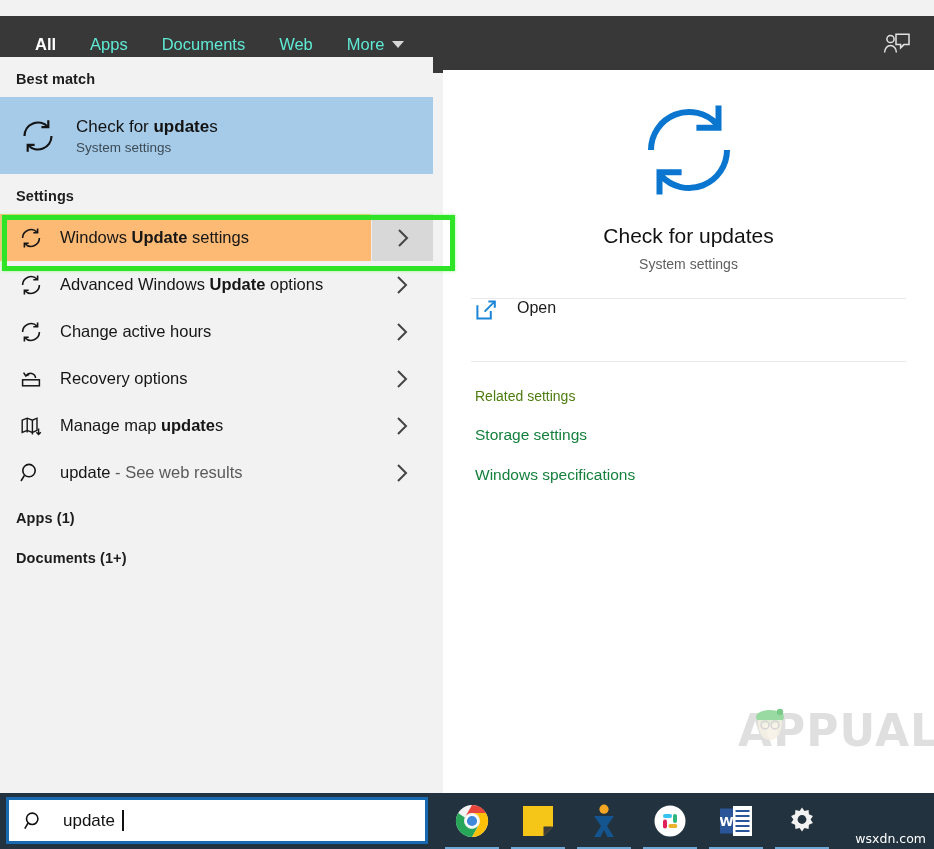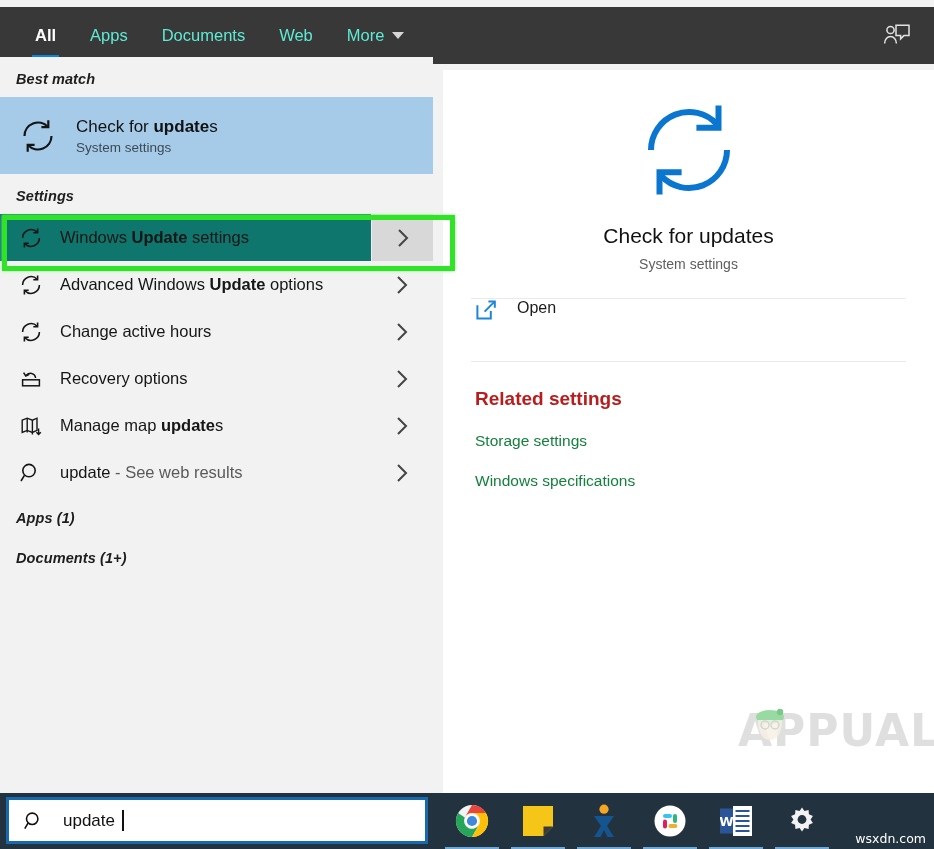--- a/index.html
+++ b/index.html
@@ -6,21 +6,21 @@
   html, body {
     width: 934px; height: 849px;
     font-family: "Liberation Sans", sans-serif;
     overflow: hidden;
     background: #f2f2f2;
   }
   #root { position: relative; width: 934px; height: 849px; }
 
   
   .header {
-    position: absolute; left: 0; top: 7px; width: 934px; height: 57px;
+    position: absolute; left: 0; top: 16px; width: 934px; height: 57px;
     background: #383838;
     display: flex; align-items: center;
   }
   .tabs { display: flex; align-items: center; height: 57px; padding-left: 18px; }
   .tab {
     position: relative; height: 57px; display: flex; align-items: center;
     padding: 0 17px; color: #5eead4; font-size: 16.5px; cursor: default;
     white-space: nowrap;
   }
   .tab.active { color: #ffffff; font-weight: bold; }
@@ -39,21 +39,21 @@
   }
   .feedback-btn { width: 46px; height: 46px; display: flex; align-items: center; justify-content: center; }
 
   
   .left-pane {
     position: absolute; left: 0; top: 57px; width: 433px; height: 736px;
     background: #f2f2f2; overflow: hidden;
   }
   .section-head {
     font-size: 14.5px; font-weight: bold; color: #1d1d1d;
-    padding: 14px 0 10px 16px; letter-spacing: .1px; font-style: italic;
+    padding: 14px 0 10px 16px; letter-spacing: .1px;
   }
   .row {
     display: flex; align-items: center; height: 47px;
     padding-left: 16px; position: relative; cursor: default;
   }
   .row .ico {
     width: 30px; height: 30px; flex: 0 0 30px;
     display: flex; align-items: center; justify-content: center;
     margin-right: 14px;
   }
@@ -70,21 +70,21 @@
     padding-left: 16px;
   }
   .bestmatch .ico { width: 44px; height: 44px; flex: 0 0 44px; margin-right: 16px;
     display: flex; align-items: center; justify-content: center; }
   .bestmatch .txt { display: flex; flex-direction: column; gap: 3px; }
   .bestmatch .t1 { font-size: 17px; color: #121212; }
   .bestmatch .t1 b { font-weight: bold; }
   .bestmatch .t2 { font-size: 13.5px; color: #3c4a55; }
 
   
-  .row.hl { background: #0f766e; }
+  .row.hl { background: #fdba74; }
   .row.hl .chev { background: #d8d8d8; border-left: 1px solid #eeeeee; }
 
   
   .annot {
     position: absolute; left: 2px; top: 215px; width: 453px; height: 56px;
     border: 5px solid #2fe326; pointer-events: none; z-index: 40;
     box-shadow: 0 0 3px rgba(140,255,130,.85);
   }
 
   
@@ -98,21 +98,21 @@
   }
   .hero-title { font-size: 21px; color: #111; margin-top: 16px; }
   .hero-sub { font-size: 14px; color: #5e5e5e; margin-top: 8px; }
   .divider { height: 1px; background: #eaeaea; margin: 0 28px; }
   .open-row {
     display: flex; align-items: flex-start; height: 62px; padding-left: 32px;
   }
   .open-row .oico { width: 26px; margin-right: 16px; display: flex; align-items: center; }
   .open-row .olabel { font-size: 16px; color: #1b1b1b; }
   .related-head {
-    font-size: 19px; font-weight: bold; color: #b91c1c;
+    font-size: 14px; font-weight: normal; color: #4d7c0f;
     padding: 26px 0 0 32px;
   }
   .related-link {
     font-size: 15.5px; color: #15803d; padding: 22px 0 0 32px; display: block;
     white-space: nowrap;
   }
 
   
   .watermark {
     position: absolute; left: 690px; top: 700px; width: 210px; height: 60px;

